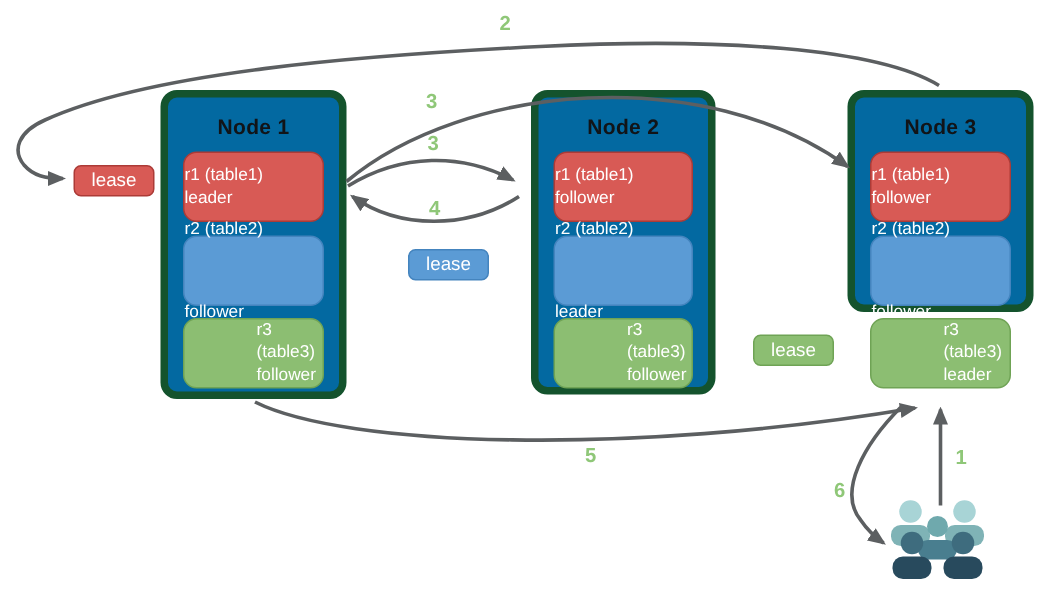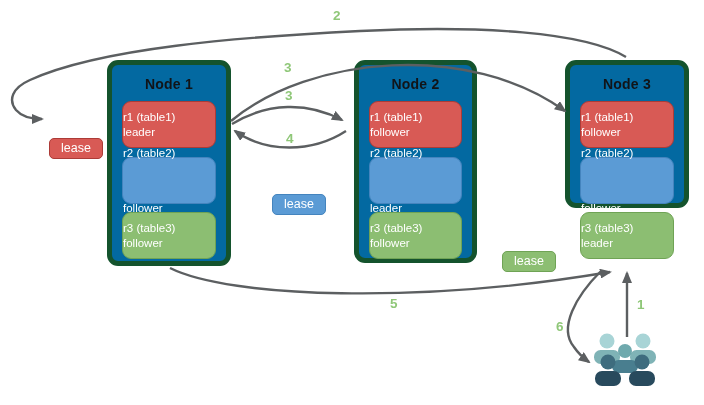--- a/index.html
+++ b/index.html
@@ -18,26 +18,26 @@
   }
   .replica{
     position:absolute;left:10px;right:10px;height:47px;border-radius:9px;
     color:#ffffff;font-size:11.5px;line-height:1.3;text-align:left;
     display:flex;flex-direction:column;justify-content:center;
     border:1.5px solid transparent;box-sizing:border-box;
   }
   .row1{top:36px;} .row2{top:92px;} .row3{top:147px;}
   .r-red  {background:#D85A55;border-color:#AC3B37;}
   .r-blue {background:#5B9BD5;border-color:#4484BE;gap:40px;}
-  .r-green{background:#8CBE72;border-color:#6FA355;}
+  .r-green{background:#8CBE72;border-color:#6FA355;padding-left:48px;}
   
   .lease{
     position:absolute;z-index:3;color:#fff;font-size:12.5px;text-align:center;
     border-radius:5px;border:1.5px solid transparent;box-sizing:border-box;
-    width:54px;height:21px;line-height:18px;margin-top:28px;
+    width:54px;height:21px;line-height:18px;
   }
   .lease-red  {left:49px; top:110px;background:#D85A55;border-color:#AC3B37;}
   .lease-blue {left:272px;top:166px;background:#5B9BD5;border-color:#4484BE;}
   .lease-green{left:502px;top:223px;background:#8CBE72;border-color:#6FA355;}
   
   .step{
     position:absolute;z-index:3;font-weight:bold;font-size:13.5px;color:#8FC778;
   }
   .s1{left:637px;top:297px;} .s2{left:333px;top:8px;}
   .s3a{left:284px;top:60px;} .s3b{left:285px;top:88px;}

